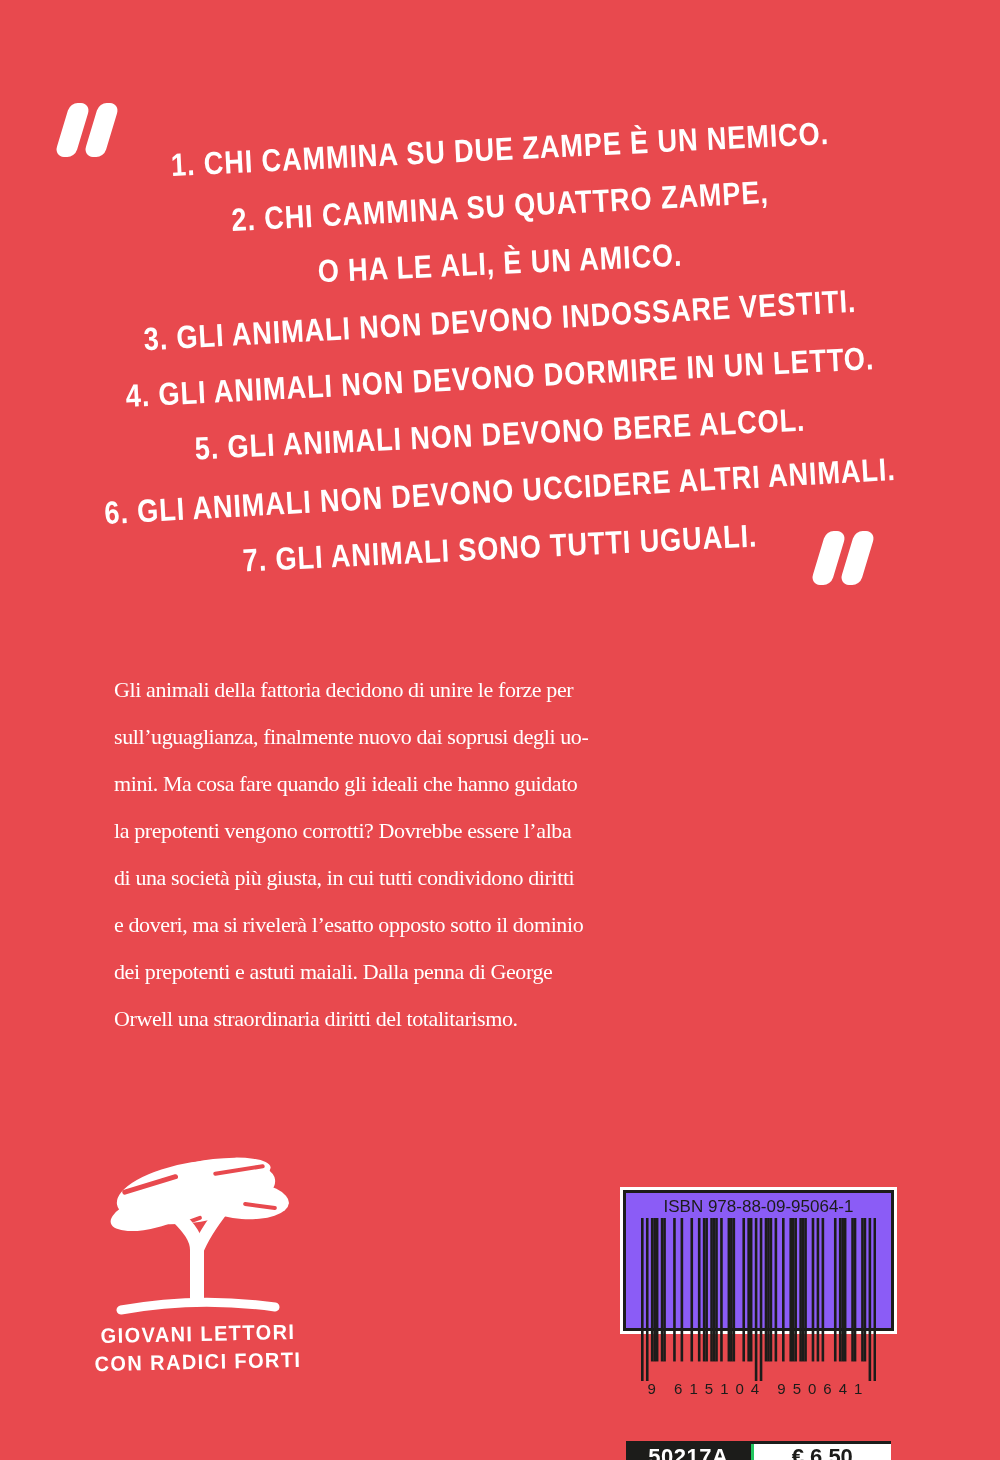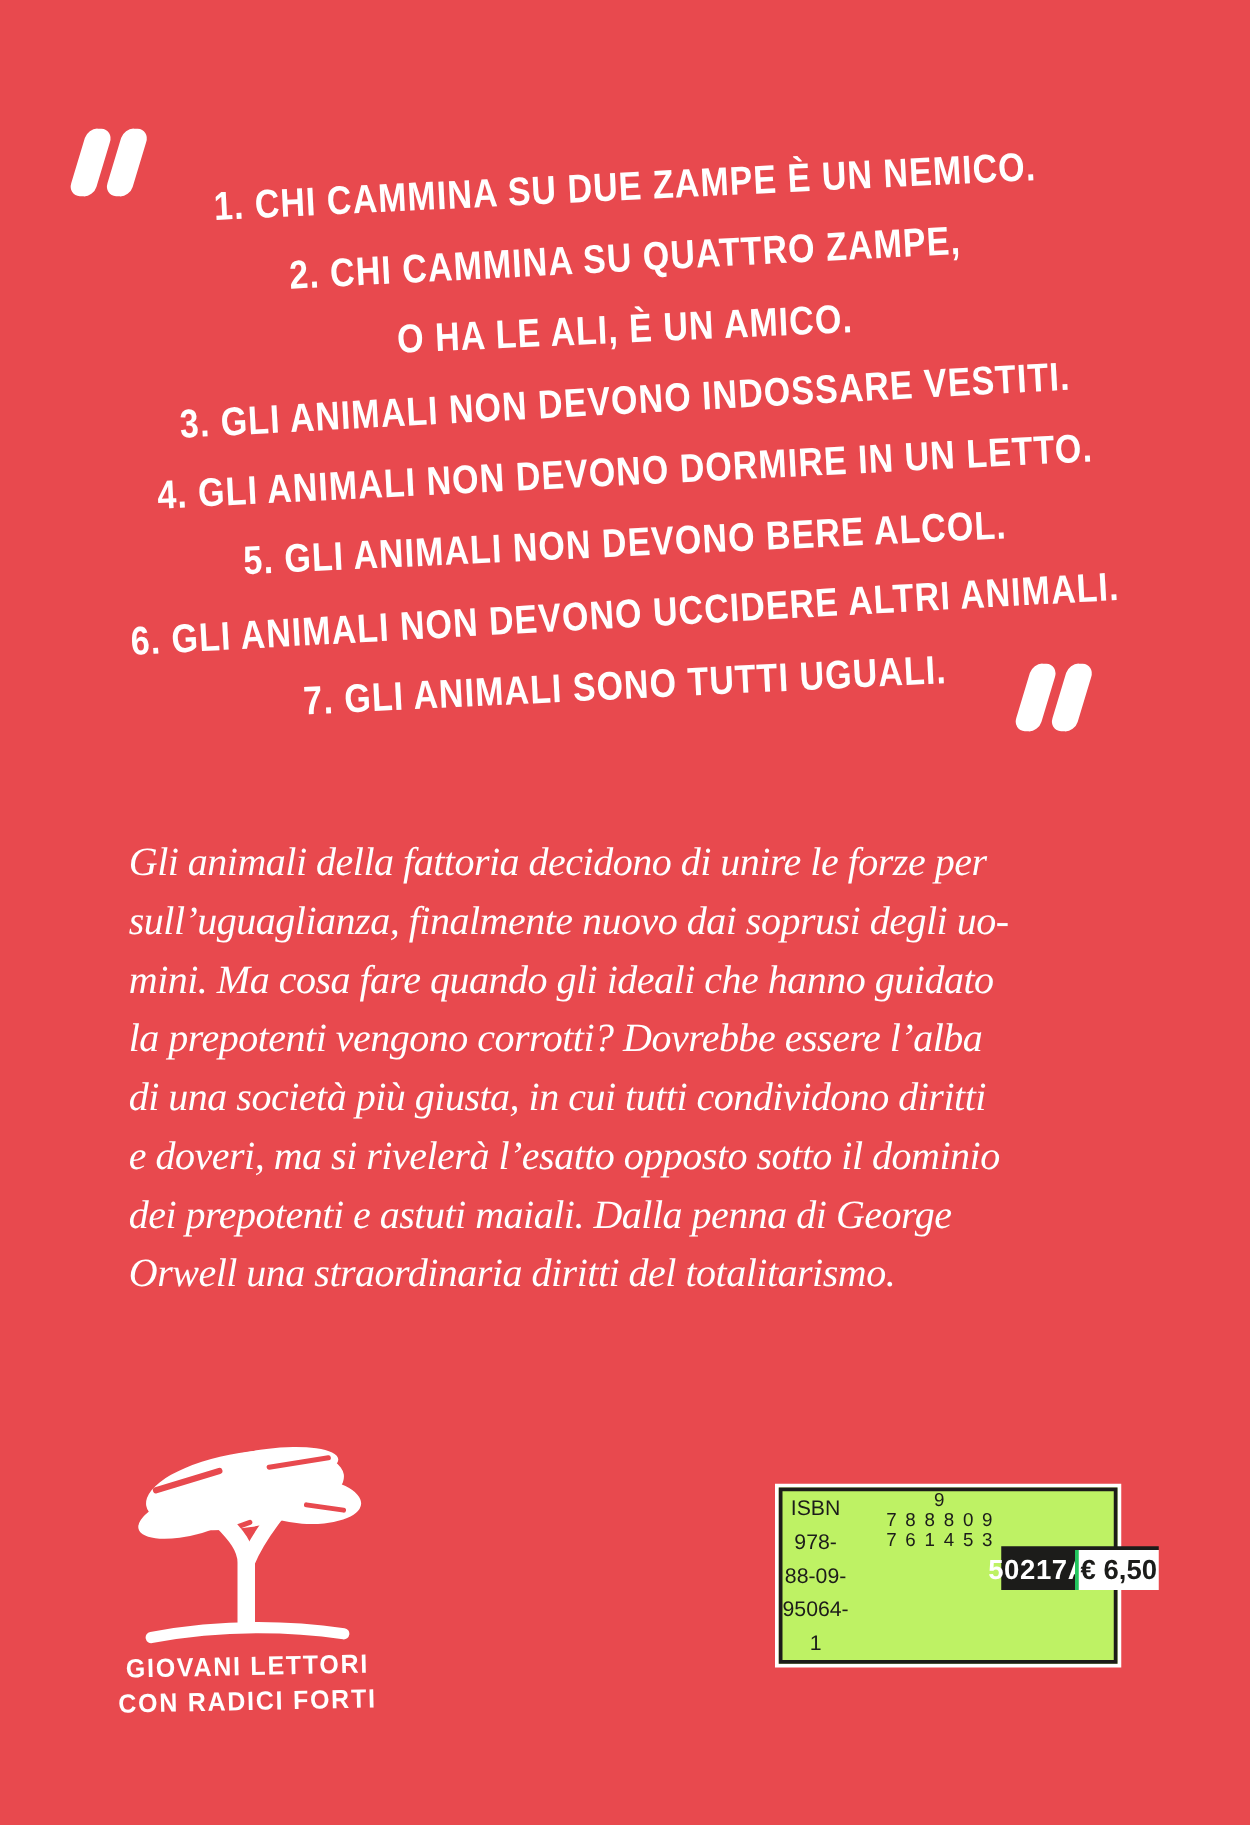--- a/index.html
+++ b/index.html
@@ -26,39 +26,39 @@
   .cmd:nth-child(2){transform:rotate(-3.0deg) scaleX(0.85);}
   .cmd:nth-child(3){transform:rotate(-2.6deg) scaleX(0.85);}
   .cmd:nth-child(4){transform:rotate(-3.1deg) scaleX(0.85);}
   .cmd:nth-child(5){transform:rotate(-2.9deg) scaleX(0.85);}
   .cmd:nth-child(6){transform:rotate(-2.7deg) scaleX(0.85);}
   .cmd:nth-child(7){transform:rotate(-3.2deeg) scaleX(0.85);}
   .cmd:nth-child(7){transform:rotate(-3.2deg) scaleX(0.85);}
   .cmd:nth-child(8){transform:rotate(-2.8deg) scaleX(0.85);}
   
   .description{
-    position:absolute;left:103px;top:666px;width:820px;
-    font-family:"Liberation Serif",serif;font-size:32px;letter-spacing:-0.4px;font-style:italic;
+    position:absolute;left:114px;top:666px;width:820px;
+    font-family:"Liberation Serif",serif;font-size:22px;letter-spacing:-0.4px;
   }
   .desc-line{height:47px;line-height:47px;white-space:nowrap;}
   
   .logo{position:absolute;left:72px;top:1148px;width:252px;text-align:center;}
   .logo svg{display:block;margin:0 auto;}
   .tagline{
     margin-top:4px;font-weight:700;font-size:21px;letter-spacing:1.5px;
     line-height:28px;transform:rotate(-1.2deg) scaleX(0.95);white-space:nowrap;
   }
   
   .sticker{
     position:absolute;left:620px;top:1187px;width:277px;height:147px;
     background:#fff;padding:3px;box-sizing:border-box;
   }
   .sticker-inner{
     border:3px solid #1C1C1A;height:100%;box-sizing:border-box;
-    display:flex;flex-direction:row;background:#bef264;color:#1C1C1A;
+    display:flex;flex-direction:column;background:#8b5cf6;color:#1C1C1A;
   }
   .isbn-row{height:25px;line-height:27px;text-align:center;font-size:17px;}
   .bars-wrap{flex:1;padding:0 15px;}
   .bars-wrap svg{width:100%;height:100%;display:block;}
   .digits-row{height:19px;line-height:16px;text-align:center;font-size:15px;letter-spacing:7px;}
   .bottom-row{height:32px;display:flex;border-top:3px solid #1C1C1A;margin-top:44px;}
   .code-box{
     width:47%;background:#1C1C1A;color:#fff;font-weight:700;font-size:22px;
     display:flex;align-items:center;justify-content:center;letter-spacing:0.5px;
   }
@@ -176,21 +176,21 @@
             <rect x="81" y="0" width="1.05" height="58" fill="#1C1C1A"></rect>
             <rect x="82" y="0" width="1.05" height="58" fill="#1C1C1A"></rect>
             <rect x="85" y="0" width="1.05" height="58" fill="#1C1C1A"></rect>
             <rect x="86" y="0" width="1.05" height="58" fill="#1C1C1A"></rect>
             <rect x="89" y="0" width="1.05" height="58" fill="#1C1C1A"></rect>
             <rect x="90" y="0" width="1.05" height="58" fill="#1C1C1A"></rect>
             <rect x="92" y="0" width="1.05" height="66" fill="#1C1C1A"></rect>
             <rect x="94" y="0" width="1.05" height="66" fill="#1C1C1A"></rect>
           </svg>
       </div>
-      <div class="digits-row">9 788809 761453</div>
+      <div class="digits-row">9 615104 950641</div>
       <div class="bottom-row">
         <div class="code-box">50217A</div>
         <div class="price-box">€ 6,50</div>
       </div>
     </div>
   </div>
 
 </div>
 
 </body></html>

